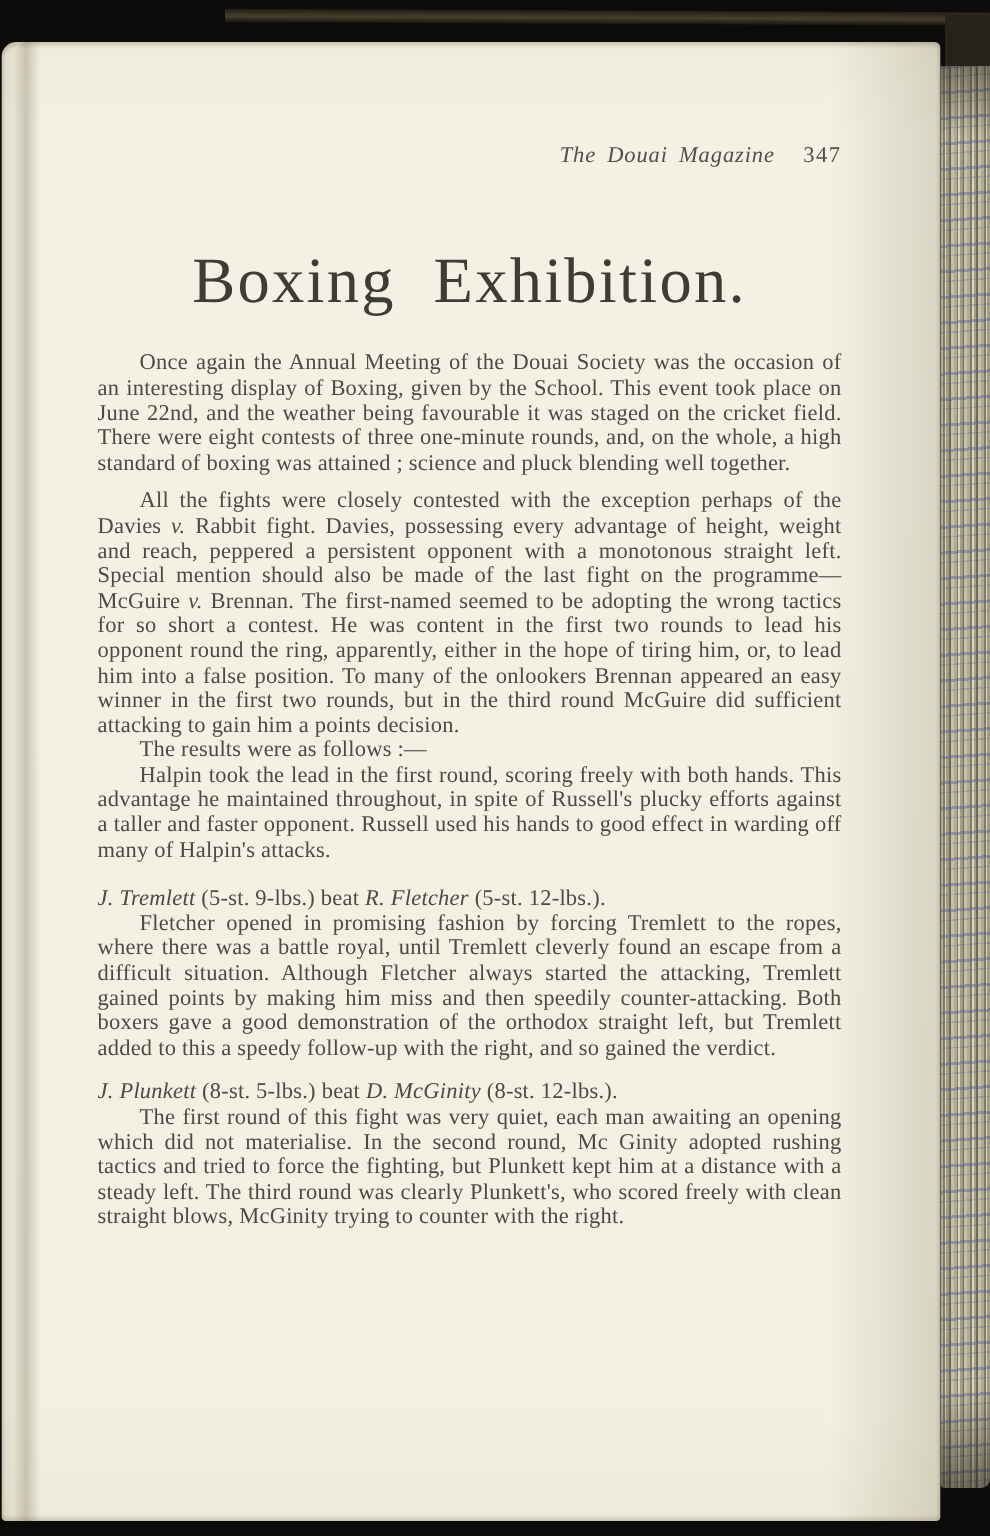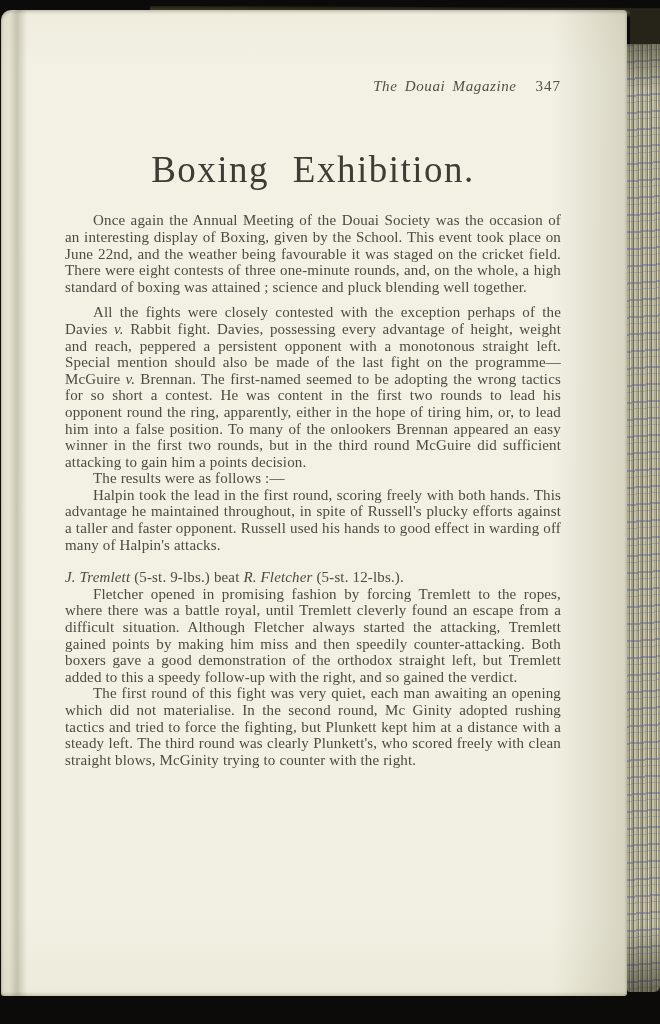--- a/index.html
+++ b/index.html
@@ -19,21 +19,21 @@
     background: linear-gradient(180deg, #201e15, #45402c 55%, #17150f);
     transform: rotate(0.25deg);
   }
   .cover-corner {
     position: absolute; right: 0; top: 10px; width: 30px; height: 42px;
     background: #262418; border-radius: 0 0 0 5px;
   }
 
   
   .page {
-    position: absolute; left: 1px; top: 10px; width: 626px; height: 986px;
+    position: absolute; left: 1px; top: 28px; width: 626px; height: 986px;
     border-radius: 10px 4px 3px 3px;
     background:
       linear-gradient(90deg, rgba(190,185,158,0.35) 0, rgba(0,0,0,0) 26px),
       linear-gradient(90deg, rgba(0,0,0,0) 88%, rgba(150,145,115,0.30) 100%),
       linear-gradient(180deg, #efecdd 0, #f3f1e4 6%, #f2f0e2 92%, #ecead9 100%);
     box-shadow: inset 0 2px 3px rgba(70,65,45,0.25), inset 0 -2px 3px rgba(70,65,45,0.2);
   }
   .page-crease {
     position: absolute; left: 8px; top: 0; bottom: 0; width: 18px;
     background: linear-gradient(90deg, rgba(0,0,0,0) 0, rgba(110,104,80,0.28) 45%, rgba(60,56,40,0.14) 60%, rgba(0,0,0,0) 100%);
@@ -67,21 +67,21 @@
     text-align: right;
     font-size: 15px;
     color: #504f48;
   }
   .journal-name { font-style: italic; letter-spacing: 0.6px; word-spacing: 3px; }
   .page-number { margin-left: 15px; letter-spacing: 1px; }
 
   .article-title {
     margin-top: 57px;
     text-align: center;
-    font-size: 37px;
+    font-size: 43px;
     line-height: 36px;
     letter-spacing: 1.5px;
     word-spacing: 13px;
     color: #3d3c35;
     font-weight: normal;
   }
 
   p { margin: 0; text-align: justify; }
   .indent { text-indent: 28px; }
   .p1 { }
@@ -132,18 +132,24 @@
         <p class="result-heading">
           <span class="boxer">J. Tremlett</span>
           <span>(5-st. 9-lbs.) beat</span>
           <span class="boxer">R. Fletcher</span>
           <span>(5-st. 12-lbs.).</span>
         </p>
         <p class="result-body indent">Fletcher opened in promising fashion by forcing Tremlett to the ropes, where there was a battle royal, until Tremlett cleverly found an escape from a difficult situation. Although Fletcher always started the attacking, Tremlett gained points by making him miss and then speedily counter-attacking. Both boxers gave a good demonstration of the orthodox straight left, but Tremlett added to this a speedy follow-up with the right, and so gained the verdict.</p>
       </section>
 
       <section class="result result-3">
+        <p class="result-heading">
+          <span class="boxer">J. Plunkett</span>
+          <span>(8-st. 5-lbs.) beat</span>
+          <span class="boxer">D. McGinity</span>
+          <span>(8-st. 12-lbs.).</span>
+        </p>
         <p class="result-body indent">The first round of this fight was very quiet, each man awaiting an opening which did not materialise. In the second round, Mc Ginity adopted rushing tactics and tried to force the fighting, but Plunkett kept him at a distance with a steady left. The third round was clearly Plunkett's, who scored freely with clean straight blows, McGinity trying to counter with the right.</p>
       </section>
 
     </div>
   </div>
 </div>
 
 </body></html>

